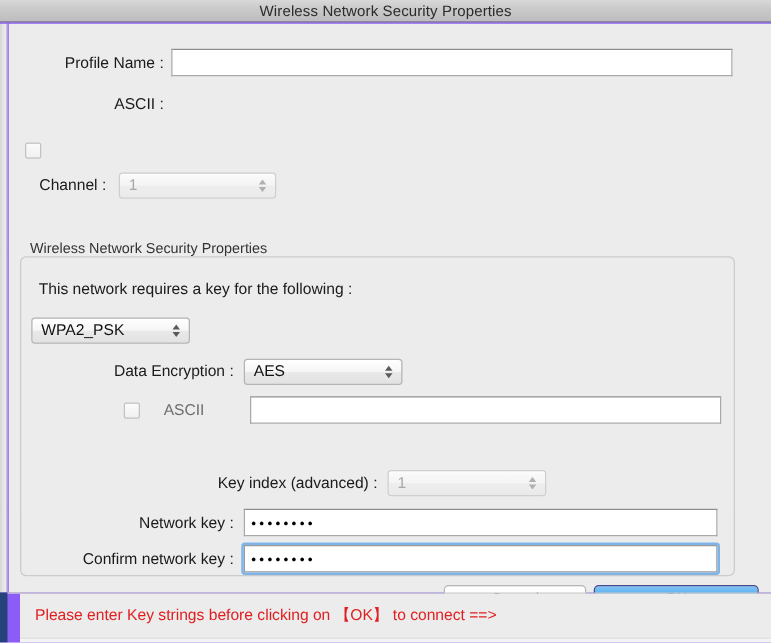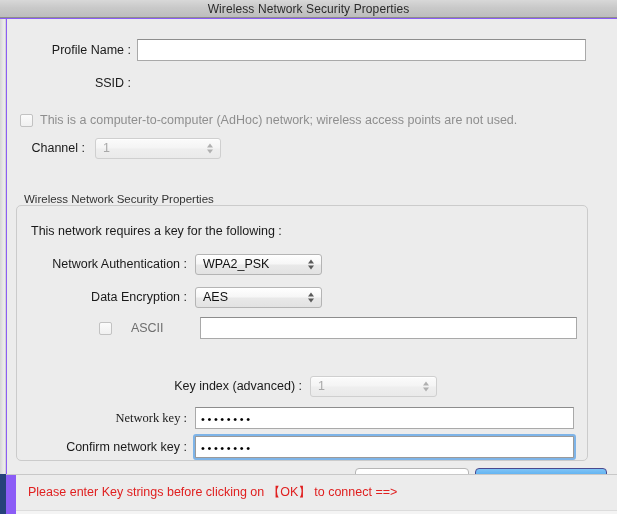--- a/index.html
+++ b/index.html
@@ -270,47 +270,45 @@
   <div class="left-strip-dark"></div>
 
   <div id="content">
 
     <div class="row" style="left:0px; top:19px; width:580px; height:24px;">
       <div class="lbl" style="width:124px;">Profile Name :</div>
       <div class="tfield" style="margin-left:6px; width:449px;"></div>
     </div>
 
     <div class="row" style="left:0px; top:52px; width:580px; height:24px;">
-      <div class="lbl" style="width:124px;">SSID :</div>
+      <div class="lbl" style="width:124px;">ASCII :</div>
     </div>
 
     <div class="row" style="left:13px; top:91px; width:580px; height:20px;">
       <span class="cbox"></span>
-      <span class="lbl dim" style="margin-left:7px; text-align:left;">This is a computer-to-computer (AdHoc) network; wireless access points are not used.</span>
     </div>
 
     <div class="row" style="left:0px; top:117px; width:400px; height:24px;">
       <div class="lbl" style="width:78px;">Channel :</div>
       <div class="popup disabled" style="margin-left:10px; width:126px;">
         <span class="pv">1</span>
         <span class="arrows">
           <span class="au"></span>
             <span class="ad"></span>
         </span>
       </div>
     </div>
 
     <div id="group-label">Wireless Network Security Properties</div>
 
     <div id="groupbox">
 
       <div style="position:absolute; left:14px; top:18px; font-size:12.5px; color:#1a1a1a; white-space:nowrap;">This network requires a key for the following :</div>
 
       <div class="row" style="left:0px; top:46px; width:400px; height:24px;">
-        <div class="lbl" style="width:170px;">Network Authentication :</div>
         <div class="popup" style="margin-left:8px; width:127px;">
           <span class="pv">WPA2_PSK</span>
           <span class="arrows">
             <span class="au"></span>
               <span class="ad"></span>
           </span>
         </div>
       </div>
 
       <div class="row" style="left:0px; top:79px; width:400px; height:24px;">
@@ -335,21 +333,21 @@
         <div class="popup disabled" style="margin-left:8px; width:127px;">
           <span class="pv">1</span>
           <span class="arrows">
             <span class="au"></span>
               <span class="ad"></span>
           </span>
         </div>
       </div>
 
       <div class="row" style="left:0px; top:200px; width:560px; height:24px;">
-        <div class="lbl" style="width:170px;font-family:Liberation Serif, serif;">Network key :</div>
+        <div class="lbl" style="width:170px;">Network key :</div>
         <div class="tfield dots" style="margin-left:8px; width:379px;">••••••••</div>
       </div>
 
       <div class="row" style="left:0px; top:228px; width:560px; height:26px;">
         <div class="lbl" style="width:170px;">Confirm network key :</div>
         <div style="position:relative; margin-left:8px;">
           <div class="tfield dots" style="width:379px; border-color:#9a9a9a;">••••••••</div>
           <div class="focusring" style="left:-2px; top:-2px; width:383px; height:26px;"></div>
         </div>
       </div>

